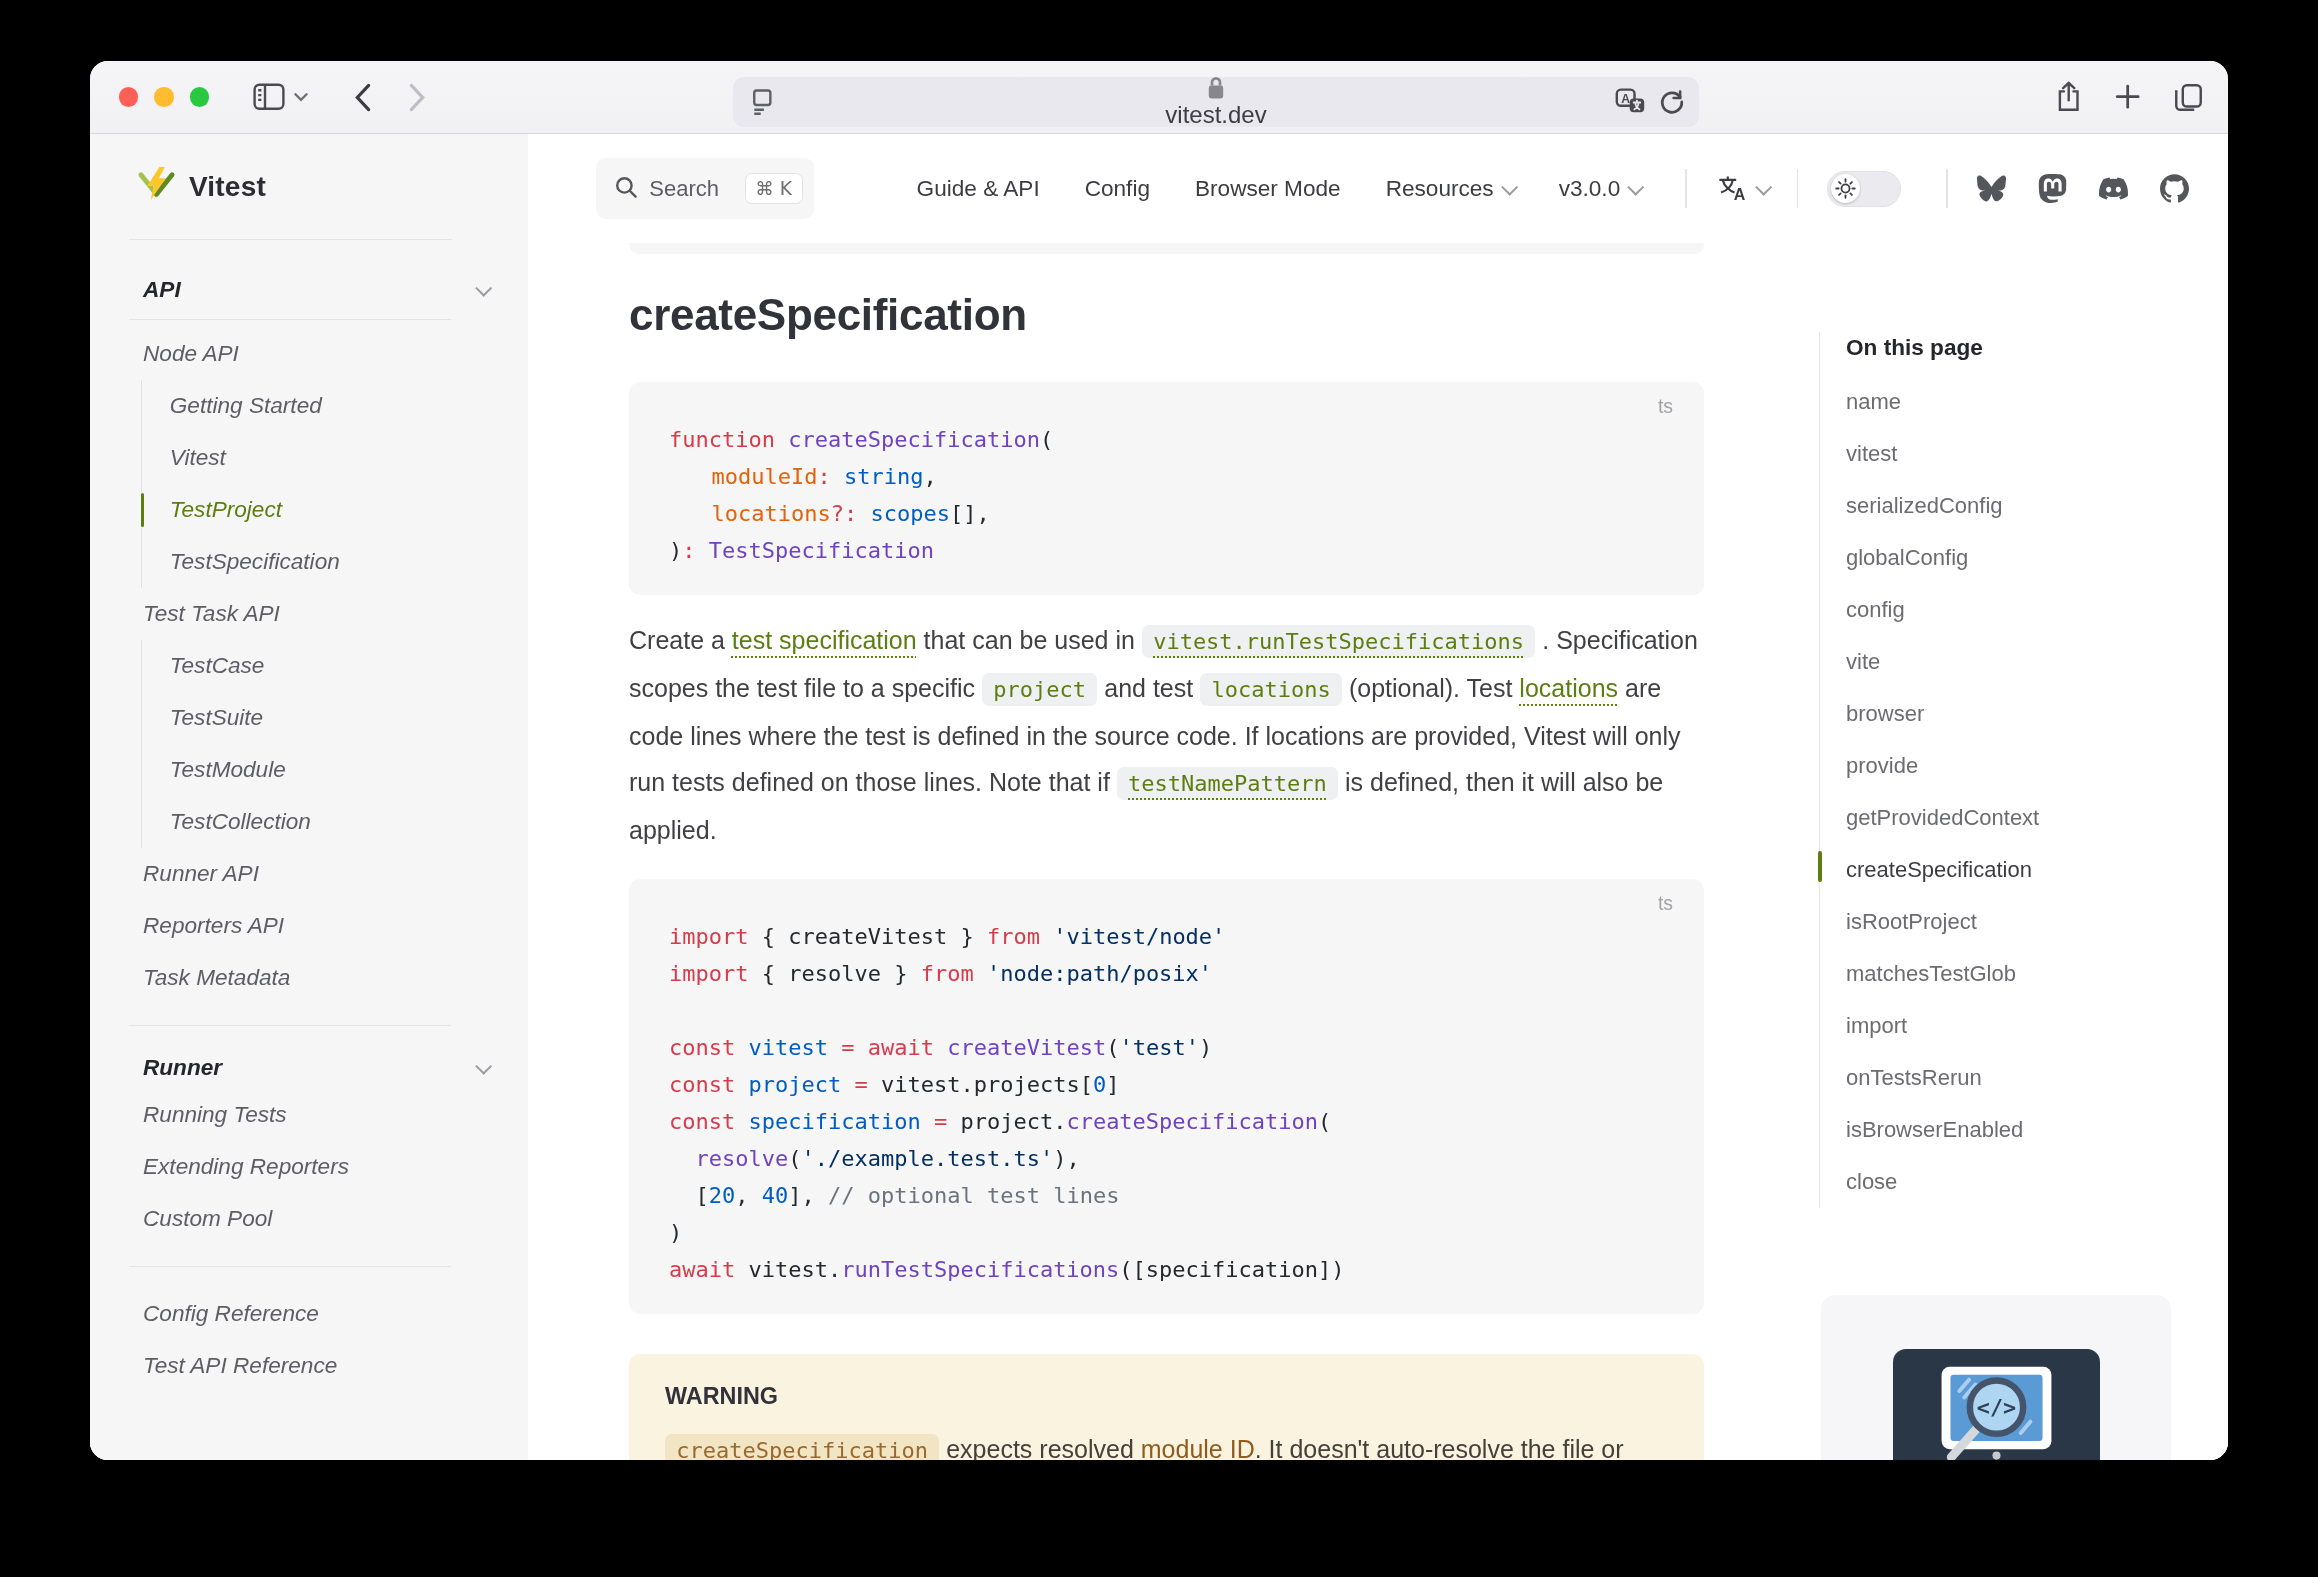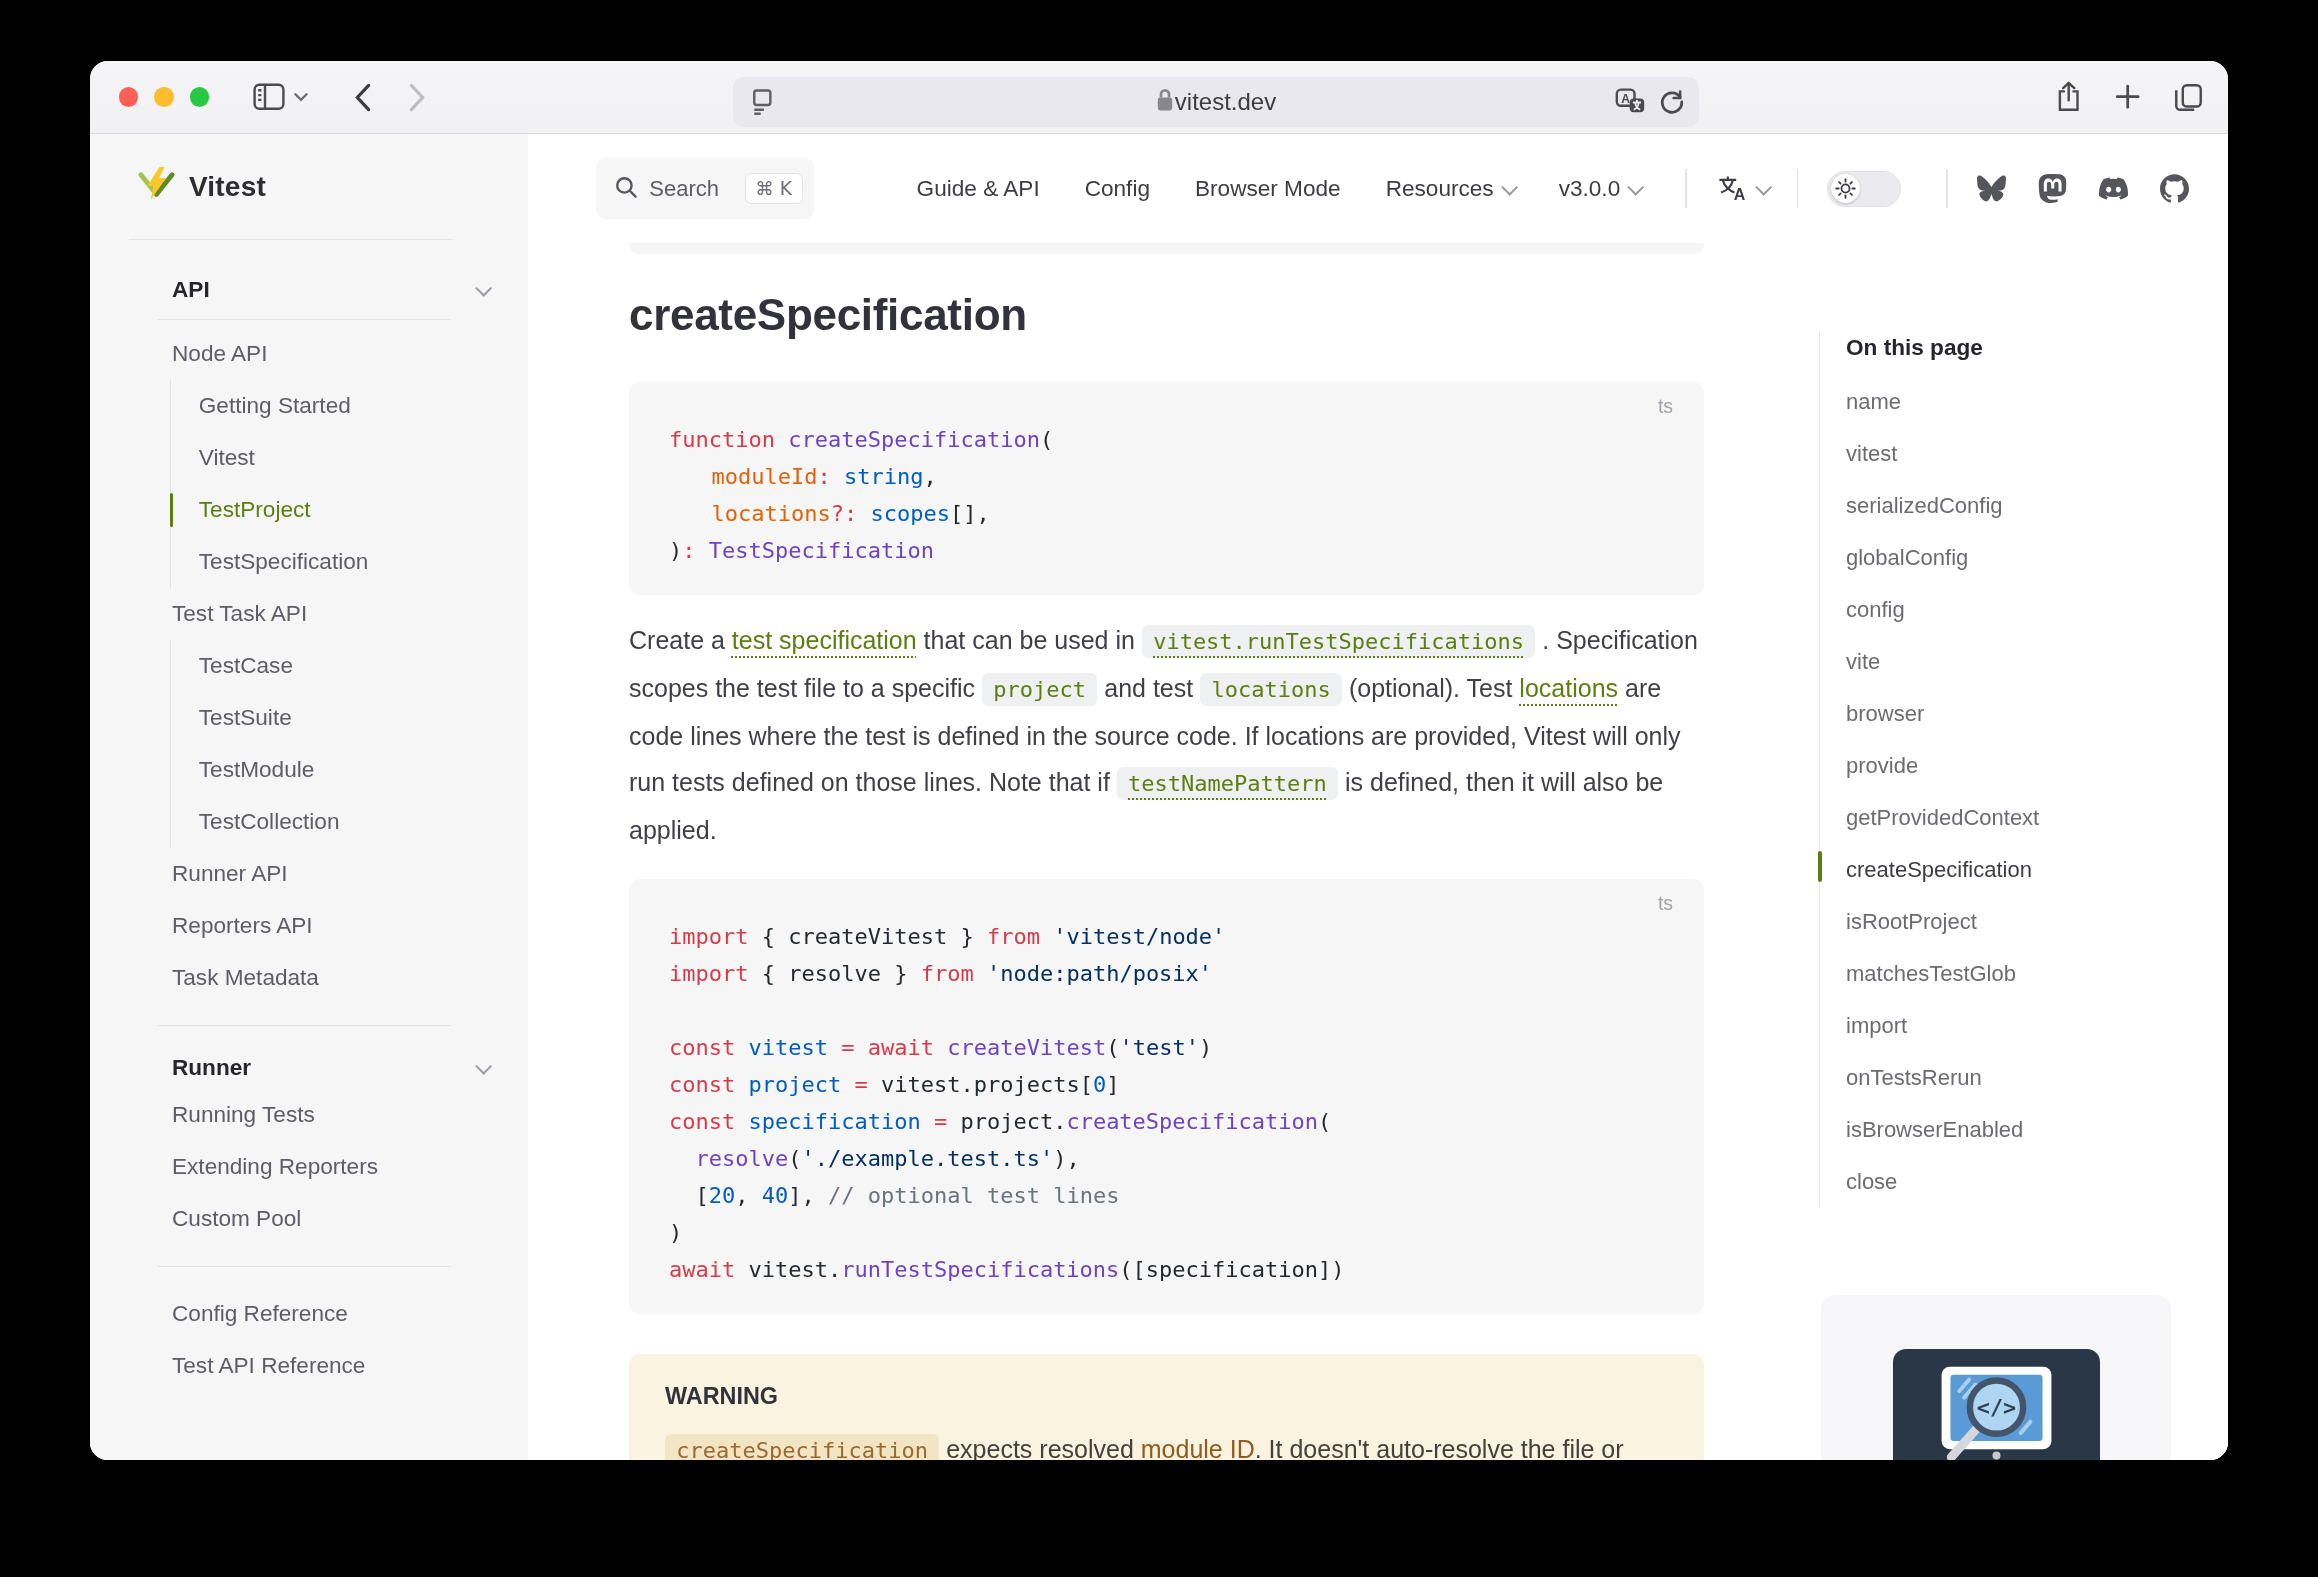--- a/index.html
+++ b/index.html
@@ -19,33 +19,33 @@
   .tl.red{background:#ff5f57;} .tl.yellow{background:#febc2e;} .tl.green{background:#28c840;}
   .chrome-icon { color:#4a4a50; display:flex; align-items:center; justify-content:center; }
   .chrome-icon svg { display:block; }
   .sb-toggle { margin-left:44px; }
   .tiny-chev { margin-left:8px; color:#6e6e74; }
   .nav-back { margin-left:45px; color:#3b3b40; }
   .nav-fwd { margin-left:36px; color:#bdbdc3; }
   .urlbar { position:absolute; left:643px; top:16px; width:966px; height:50px;
             background:#e9e8ee; border-radius:11.3px; display:flex; align-items:center; }
   .url-reader { margin-left:18px; color:#5f5f66; }
-  .url-center { position:absolute; left:0; right:0; display:flex; align-items:flex-start; justify-content:center; gap:1px; }
+  .url-center { position:absolute; left:0; right:0; display:flex; align-items:center; justify-content:center; gap:1px;flex-direction:column; }
   .url-lock { color:#87878d; }
   .url-text { font-size:24px; color:#3c3c41; }
   .url-right { margin-left:auto; display:flex; align-items:center; gap:13px; margin-right:14.5px; color:#717178; }
   .chrome-right { position:absolute; right:24px; display:flex; align-items:center; gap:31.5px; color:#414146; }
 
   
   .site { position:absolute; top:73px; left:0; right:0; bottom:0; display:flex; background:#fff; }
   .sidebar { width:438px; background:#f6f6f7; flex:none; }
   .logo-row { height:105px; display:flex; align-items:center; padding-left:47px; gap:13px; }
   .logo-row .brand { font-size:28px; font-weight:700; color:#2c2c33; letter-spacing:0.2px; }
   .sidebar-sep { border-top:1.6px solid #e4e4e7; margin:0 76px 0 39px; }
-  .sb-nav { padding:29px 40px 0 82px; }
+  .sb-nav { padding:29px 40px 0 53px;font-style:italic; }
   .sb-header { height:42px; display:flex; align-items:center; justify-content:space-between;
                font-size:22.6px; font-weight:700; color:#25252c; }
   .sb-divider { border-top:1.6px solid #e4e4e7; margin:8px 37px 8px -14.5px; }
   .sb-divider.wide { margin-top:21px; margin-bottom:21px; }
   .sb-link { height:52px; line-height:52px; font-size:22.6px; font-weight:500; color:#5d5d66;
              white-space:nowrap; cursor:pointer; }
   .sb-sublist { border-left:1.6px solid #e2e2e4; margin-left:-1.6px; padding-left:27.4px; }
   .sb-subitem { position:relative; height:52px; line-height:52px; font-size:22.6px; font-weight:500;
                 color:#5d5d66; white-space:nowrap; cursor:pointer; }
   .sb-subitem.active { color:var(--brand); }

